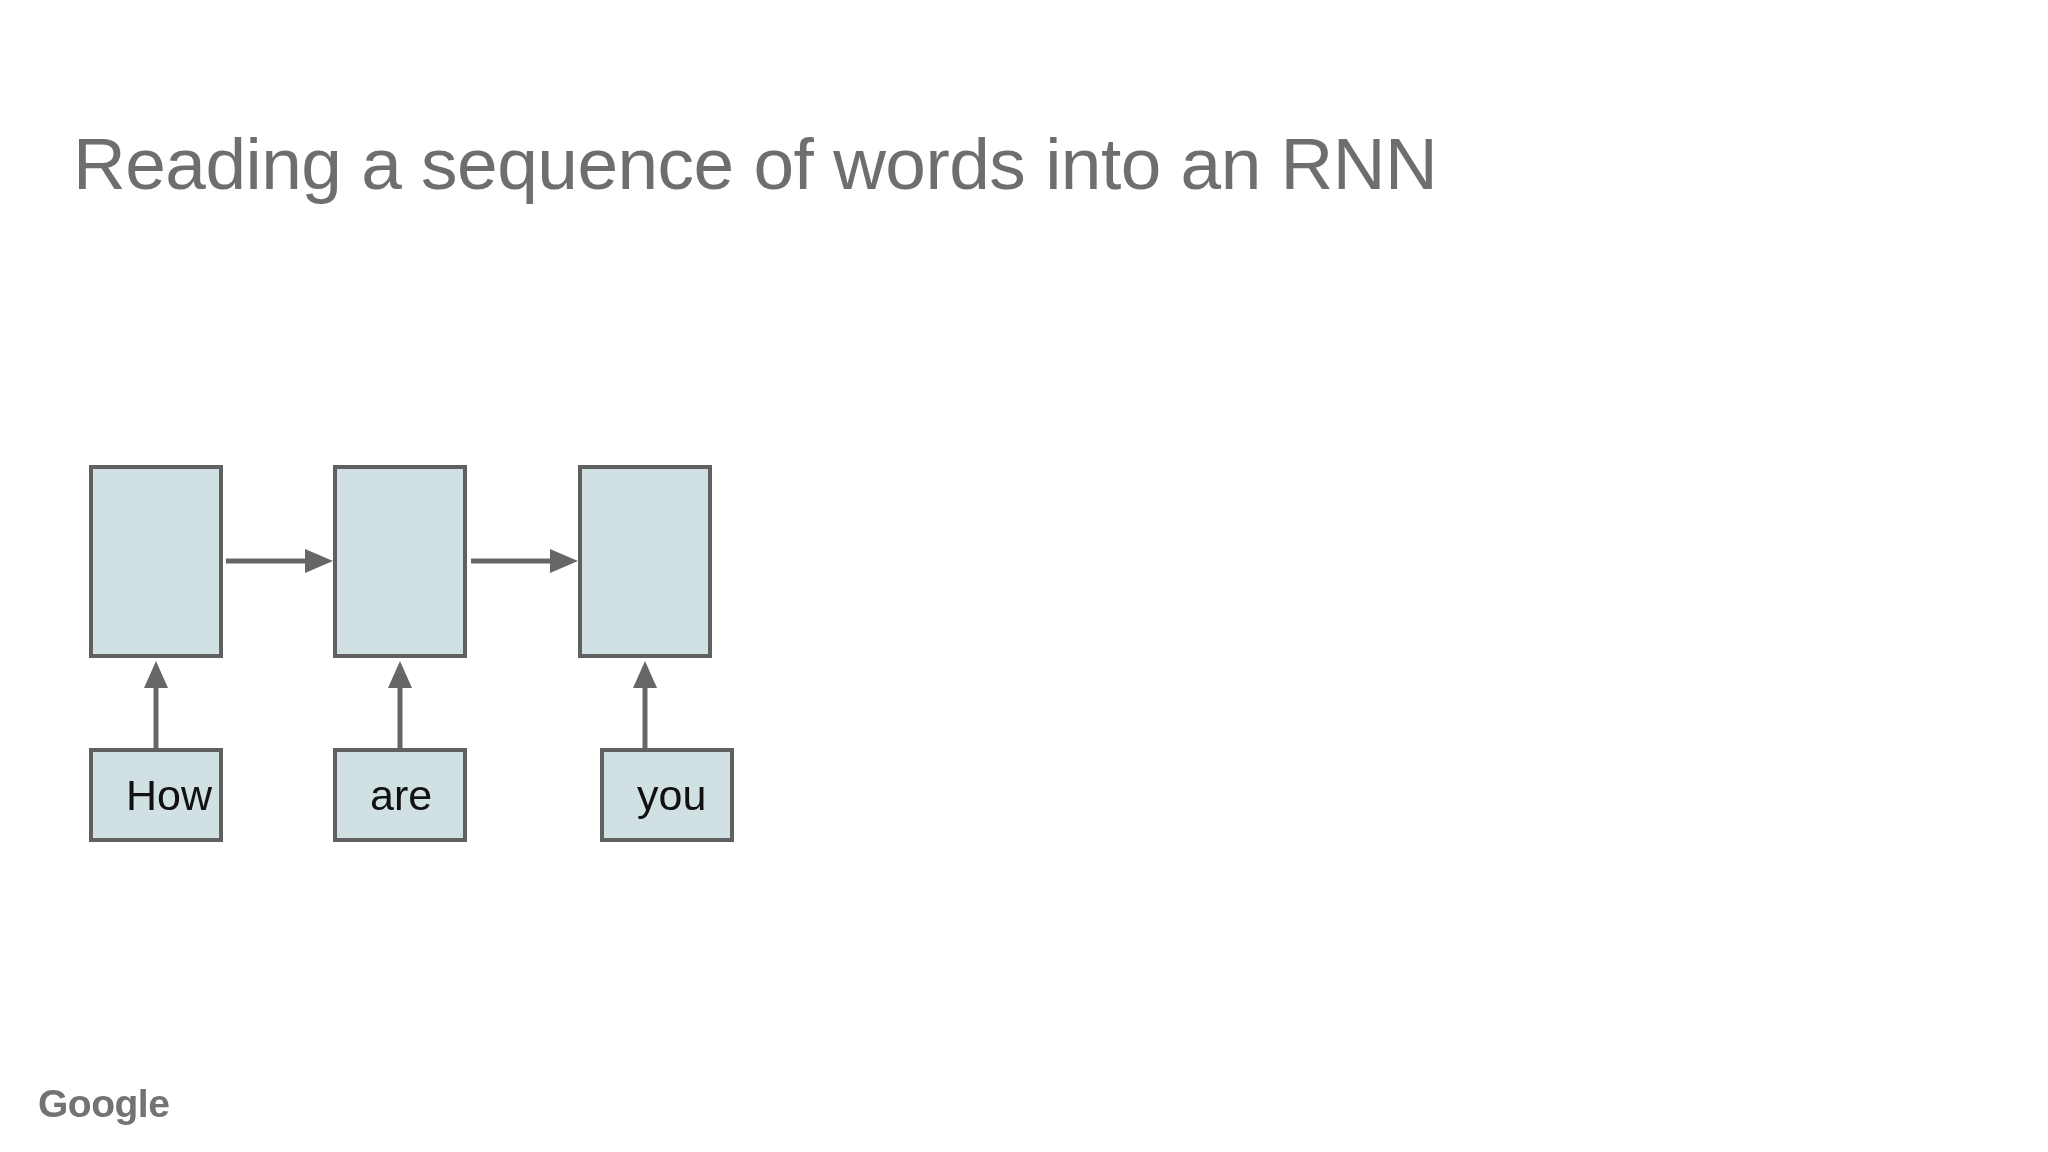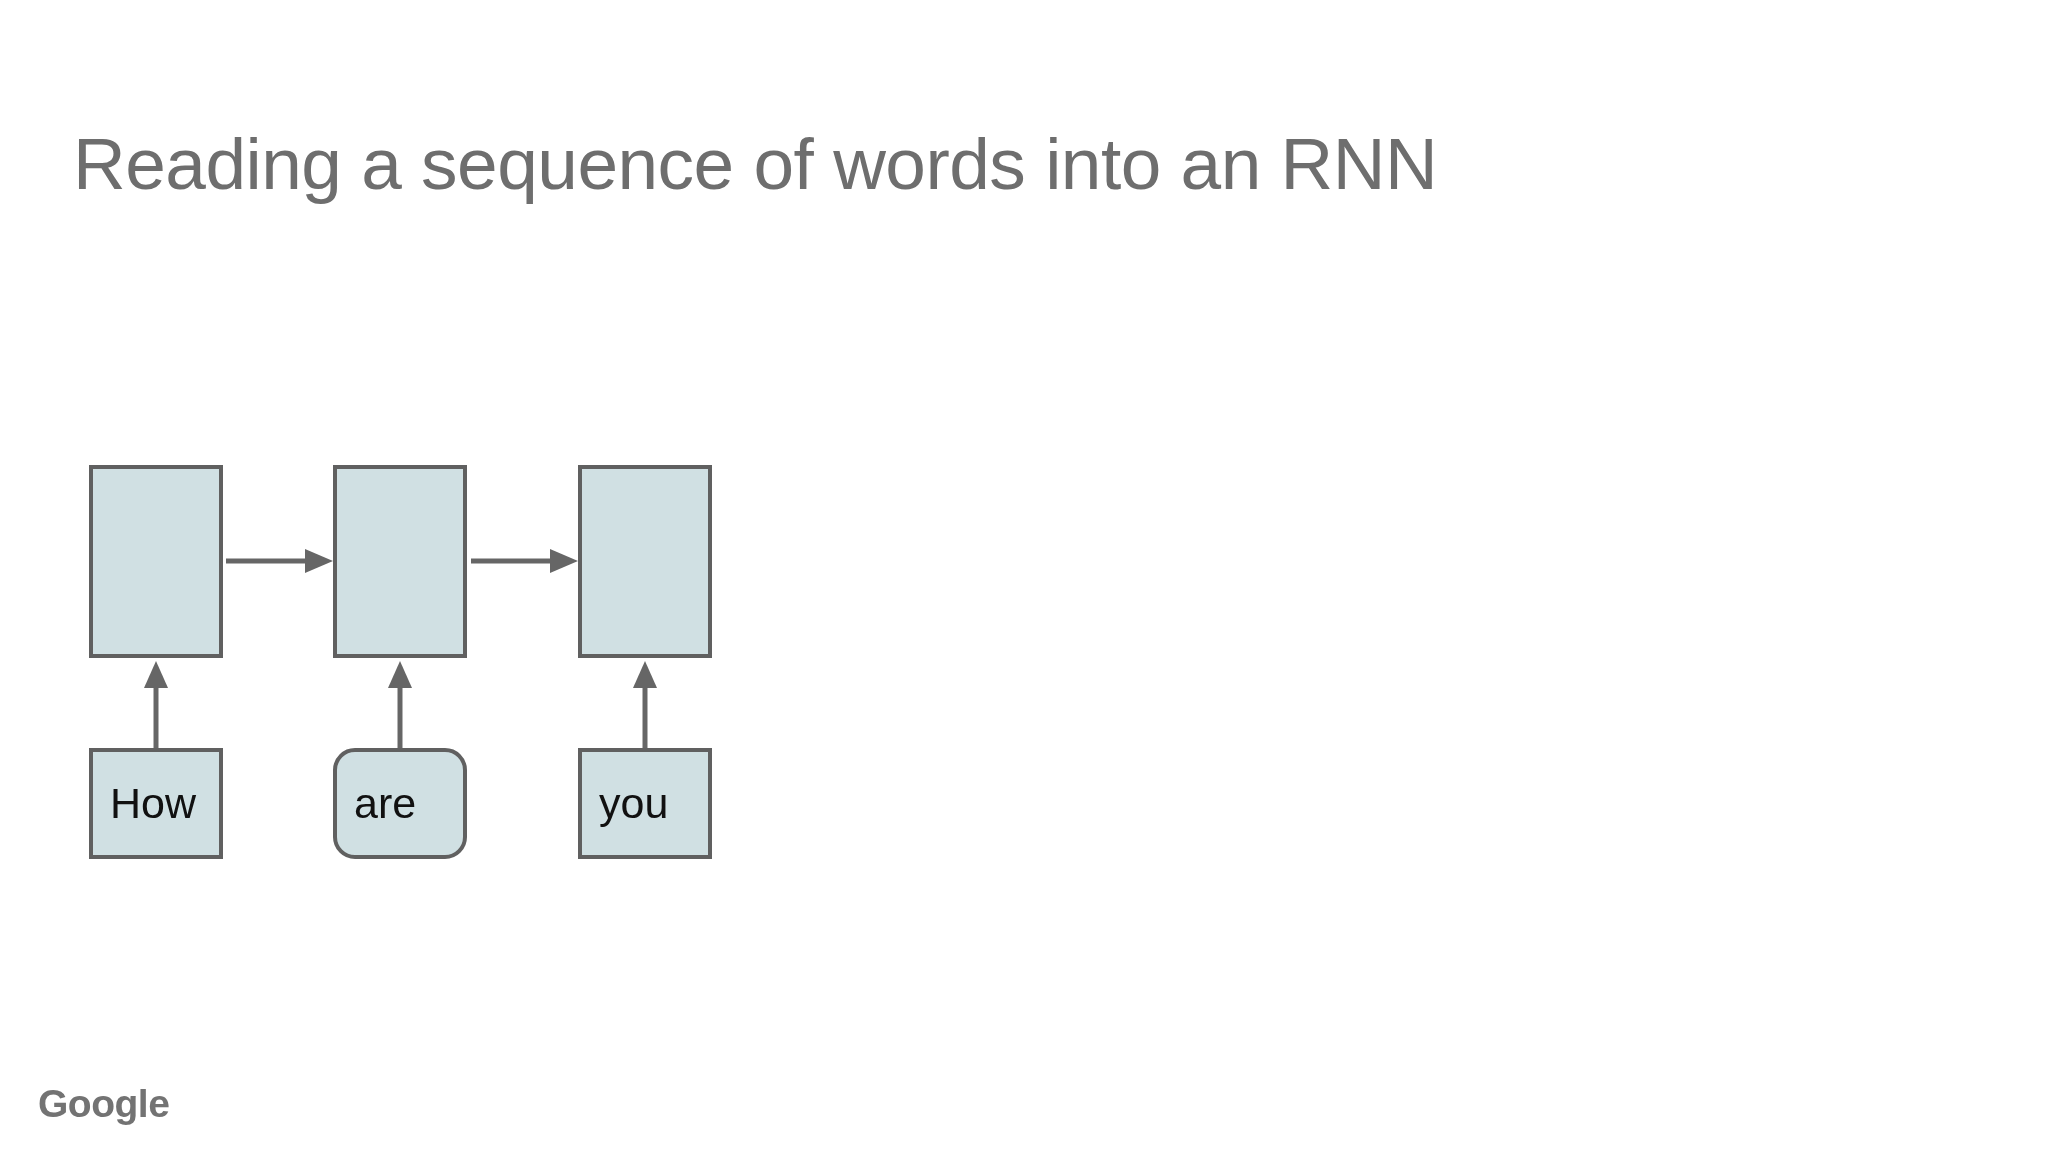--- a/index.html
+++ b/index.html
@@ -35,36 +35,36 @@
     background: var(--box-fill, #d0e0e3);
     border: 4px solid var(--box-border, #606060);
   }
   .cell-1 { left: 89px;  }
   .cell-2 { left: 333px; }
   .cell-3 { left: 578px; }
   .word-box {
     position: absolute;
     top: 748px;
     width: 134px;
-    height: 111px;
+    height: 94px;
     box-sizing: border-box;
     background: var(--box-fill, #d0e0e3);
     border: 4px solid var(--box-border, #606060);
     display: flex;
     align-items: center;
-    padding-left: 17px;
+    padding-left: 33px;
   }
   .word-box span {
     font-size: 43px;
     color: var(--word-text, #111111);
     line-height: 1;
   }
   .box-1 { left: 89px;  }
-  .box-2 { left: 333px; border-radius: 22px; }
-  .box-3 { left: 578px; text-align: right; }
+  .box-2 { left: 333px; }
+  .box-3 { left: 600px; text-align: right; }
   #arrow-layer {
     position: absolute;
     left: 0;
     top: 0;
     pointer-events: none;
   }
   #arrow-layer line {
     stroke: var(--arrow, #666666);
     stroke-width: 5;
   }

